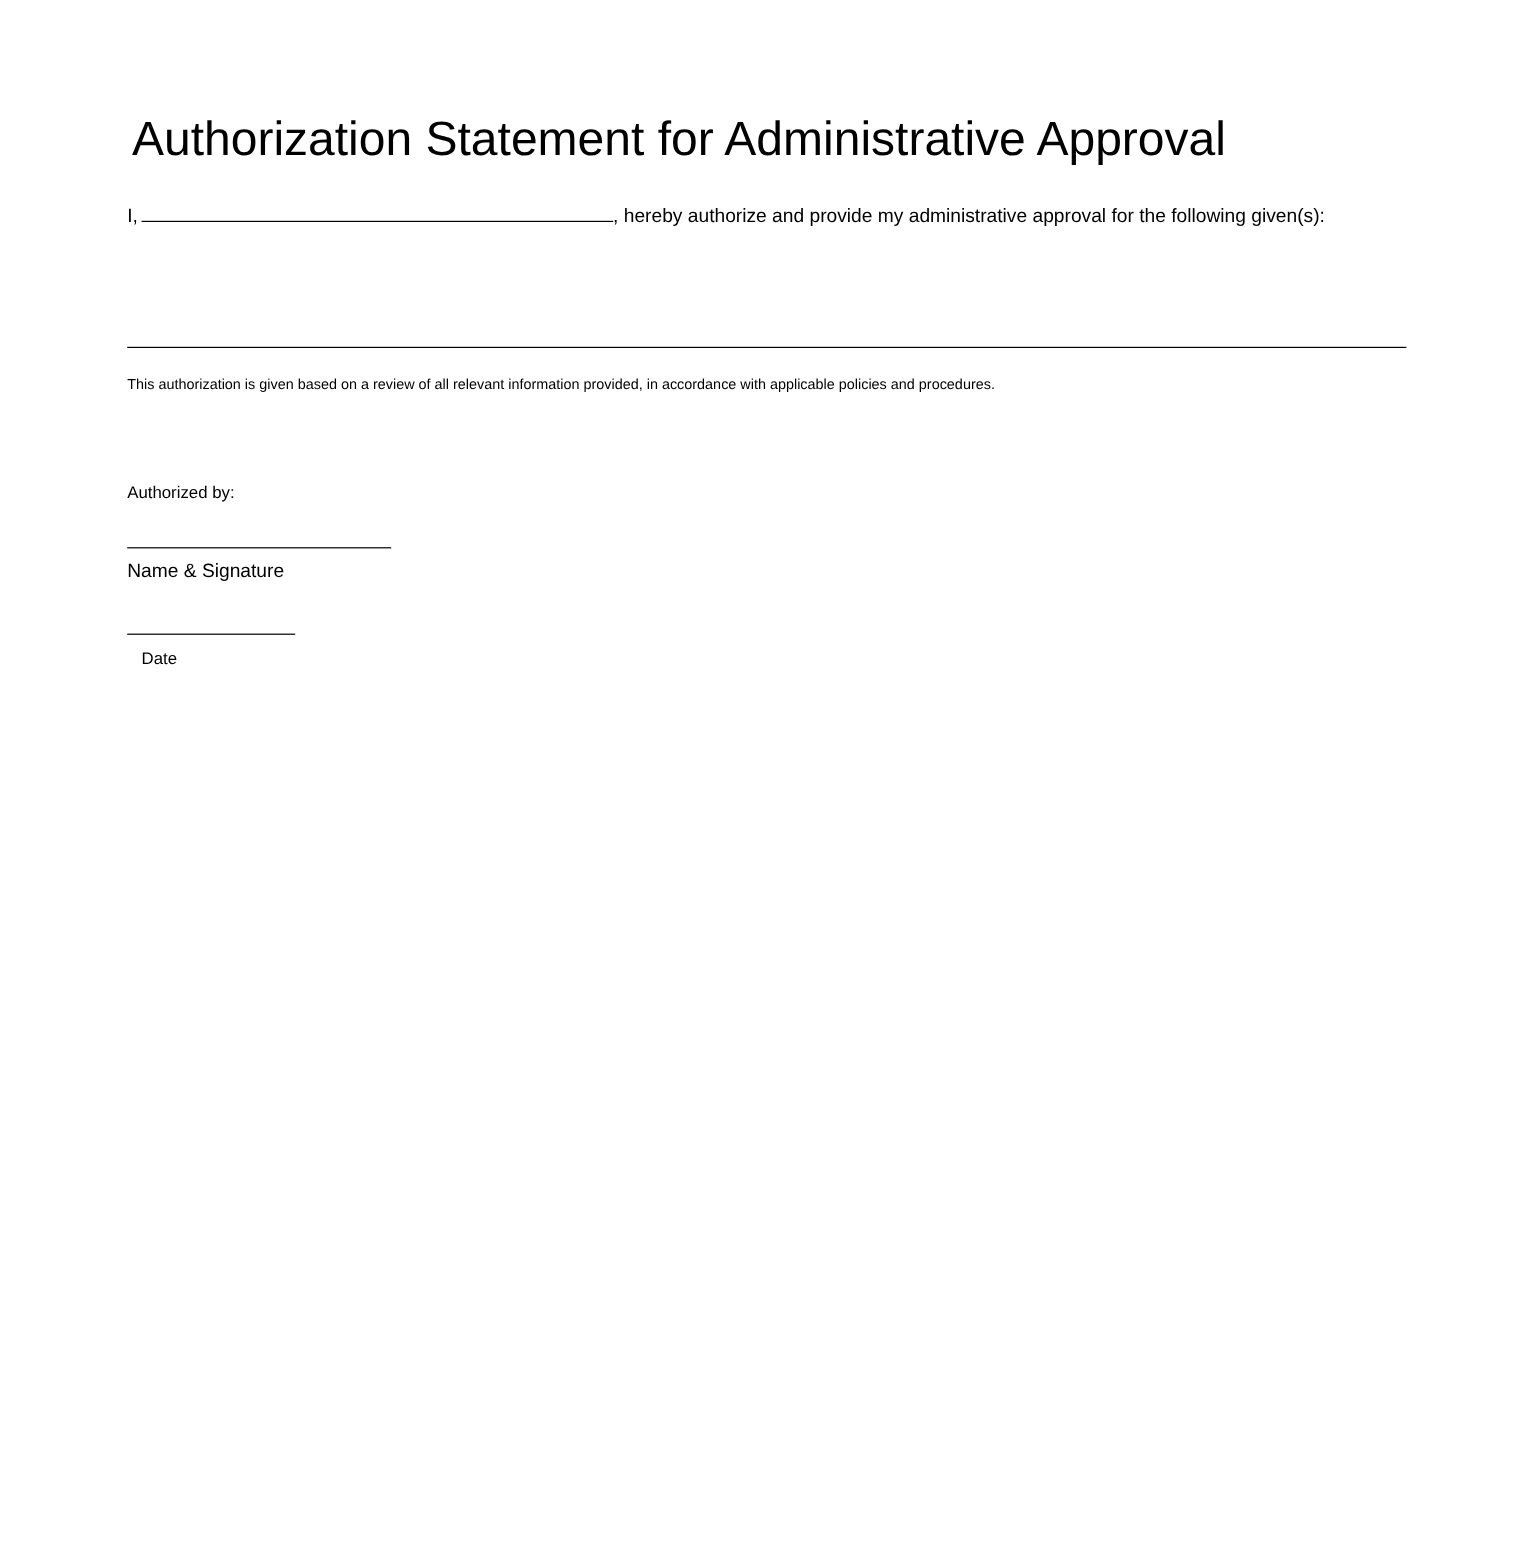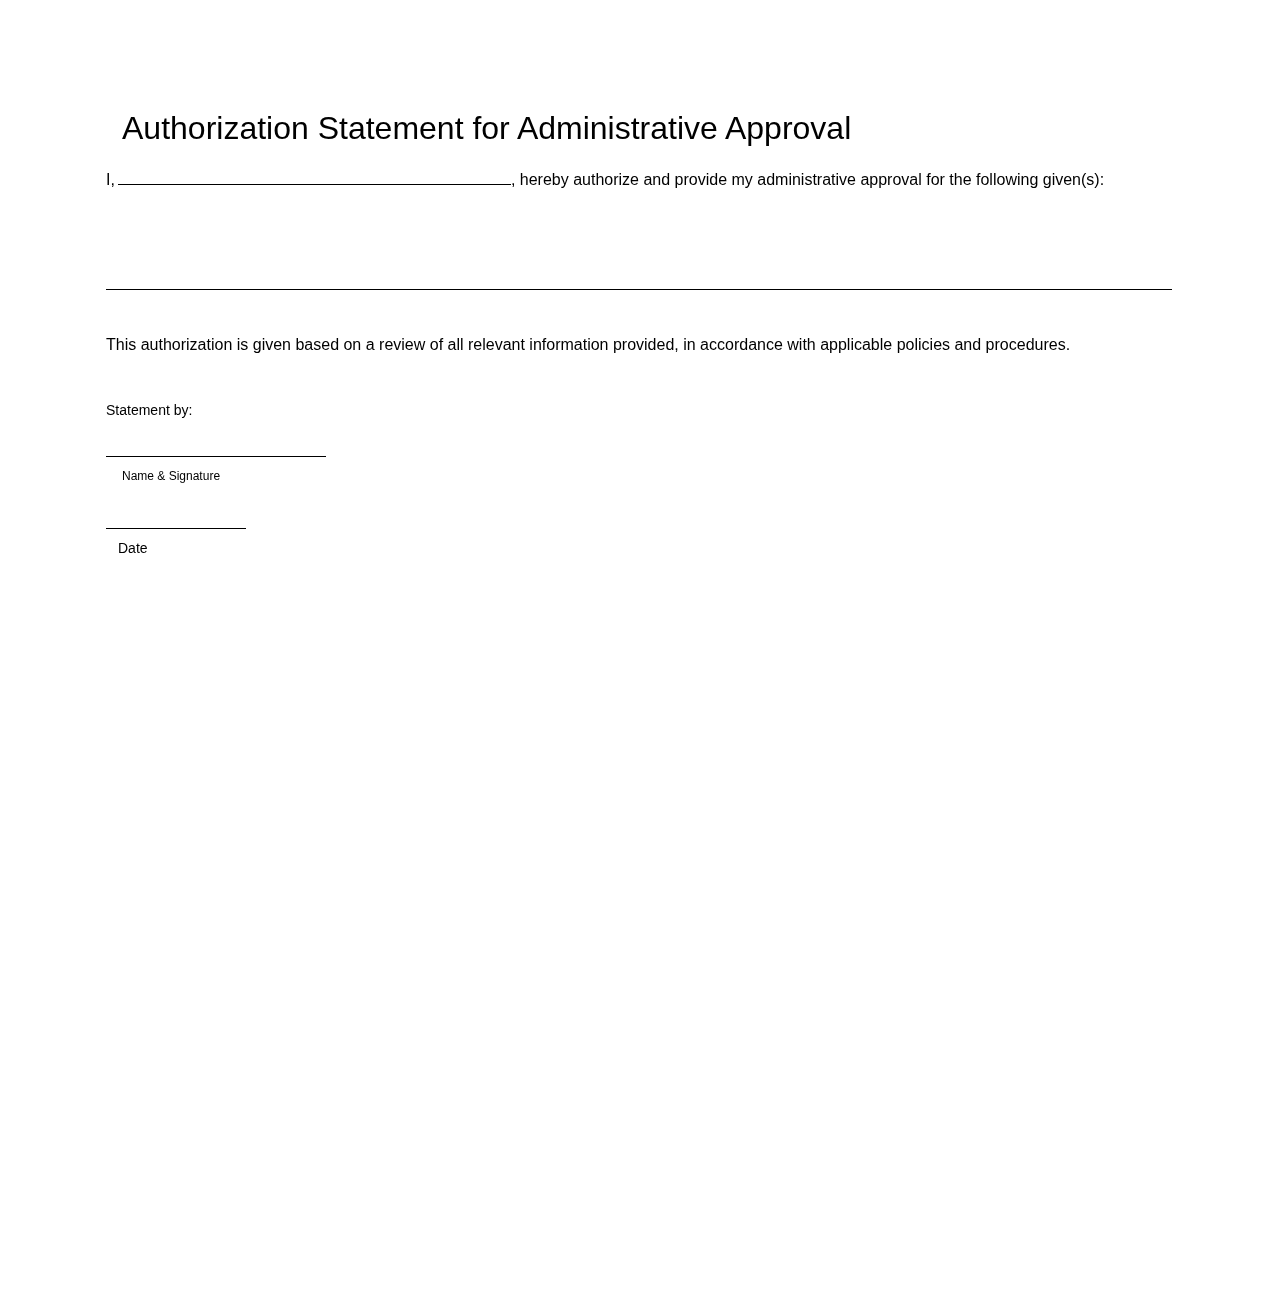--- a/index.html
+++ b/index.html
@@ -2,58 +2,58 @@
 <html><head>
   <meta charset="utf-8">
   <style>
     html, body { margin: 0; padding: 0; background: #ffffff; }
     body {
       width: 1278px; height: 1300px; position: relative;
       font-family: "Liberation Sans", sans-serif; color: #000;
     }
     .page { position: absolute; left: 106px; top: 0; width: 1066px; }
     .title {
-      position: absolute; top: 93px; left: 0; margin: 16px;
-      font-size: 32px; font-weight: normal; white-space: nowrap; line-height: 38px;
+      position: absolute; top: 93px; left: 0; margin: 4px;
+      font-size: 40px; font-weight: normal; white-space: nowrap; line-height: 38px;
     }
     .intro {
       position: absolute; top: 170px; left: 0; font-size: 16px; line-height: 19px; white-space: nowrap;
     }
     .blank-inline {
       display: inline-block; width: 393px; border-bottom: 1px solid #000; height: 14px;
       vertical-align: baseline; margin-left: 3px;
     }
     .actions-line {
       position: absolute; top: 289px; left: 0; width: 1066px; border-top: 1px solid #000;
     }
     .basis {
-      position: absolute; top: 311px; left: 0; font-size: 16px; line-height: 19px; white-space: nowrap; margin-top: 24px;
+      position: absolute; top: 311px; left: 0; font-size: 12px; line-height: 19px; white-space: nowrap;
     }
     .auth-label {
       position: absolute; top: 402px; left: 0; font-size: 14px; line-height: 17px; white-space: nowrap;
     }
     .sig-line { position: absolute; top: 456px; left: 0; width: 220px; border-top: 1px solid #000; }
-    .sig-label { position: absolute; top: 468px; left: 16px; font-size: 12px; line-height: 17px; white-space: nowrap; }
+    .sig-label { position: absolute; top: 468px; left: 0; font-size: 16px; line-height: 17px; white-space: nowrap; }
     .date-line { position: absolute; top: 528px; left: 0; width: 140px; border-top: 1px solid #000; }
     .date-label { position: absolute; top: 540px; left: 0; font-size: 14px; line-height: 17px; white-space: nowrap; margin-left: 12px; }
   </style>
 </head>
 <body>
 
 <div class="page">
   <h1 class="title">Authorization Statement for Administrative Approval</h1>
 
   <div class="intro">
     <span>I,</span><span class="blank-inline"></span><span>, hereby authorize and provide my administrative approval for the following given(s):</span>
   </div>
 
   <div class="actions-line"></div>
 
   <div class="basis">This authorization is given based on a review of all relevant information provided, in accordance with applicable policies and procedures.</div>
 
-  <div class="auth-label">Statement by:</div>
+  <div class="auth-label">Authorized by:</div>
 
   <div class="sig-line"></div>
   <div class="sig-label">Name &amp; Signature</div>
 
   <div class="date-line"></div>
   <div class="date-label">Date</div>
 </div>
 
 </body></html>

